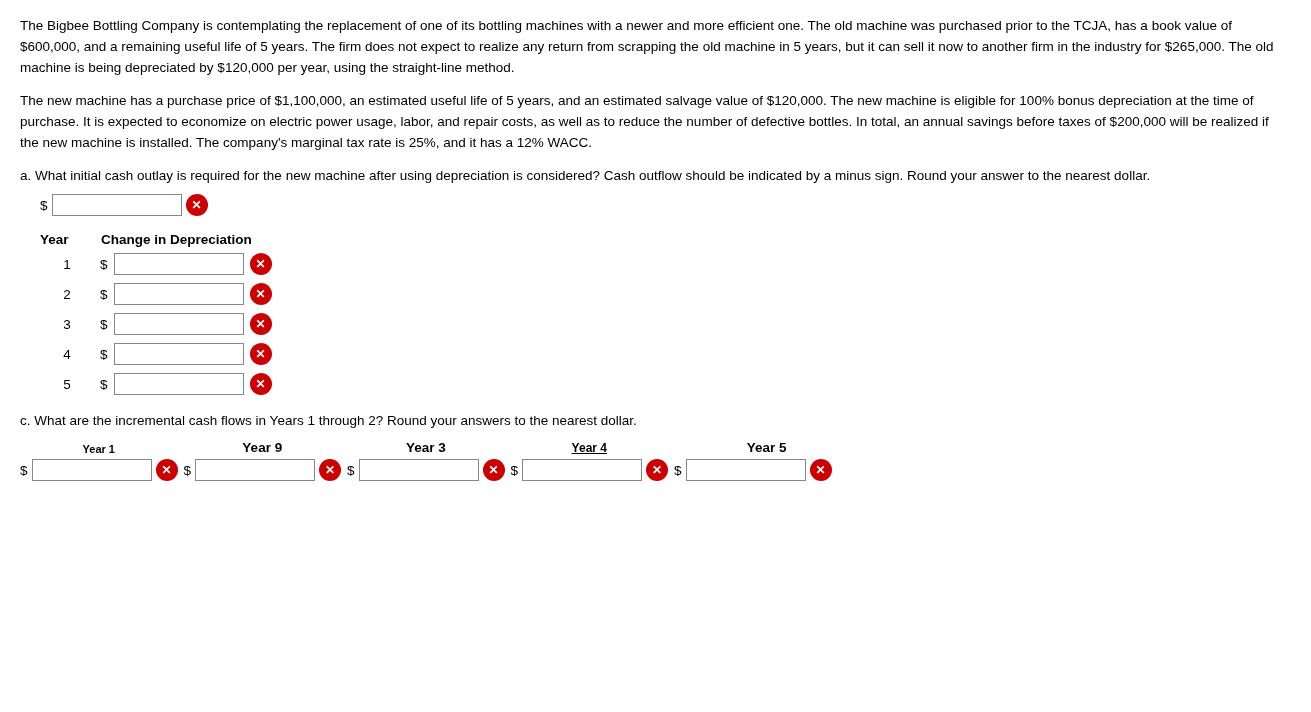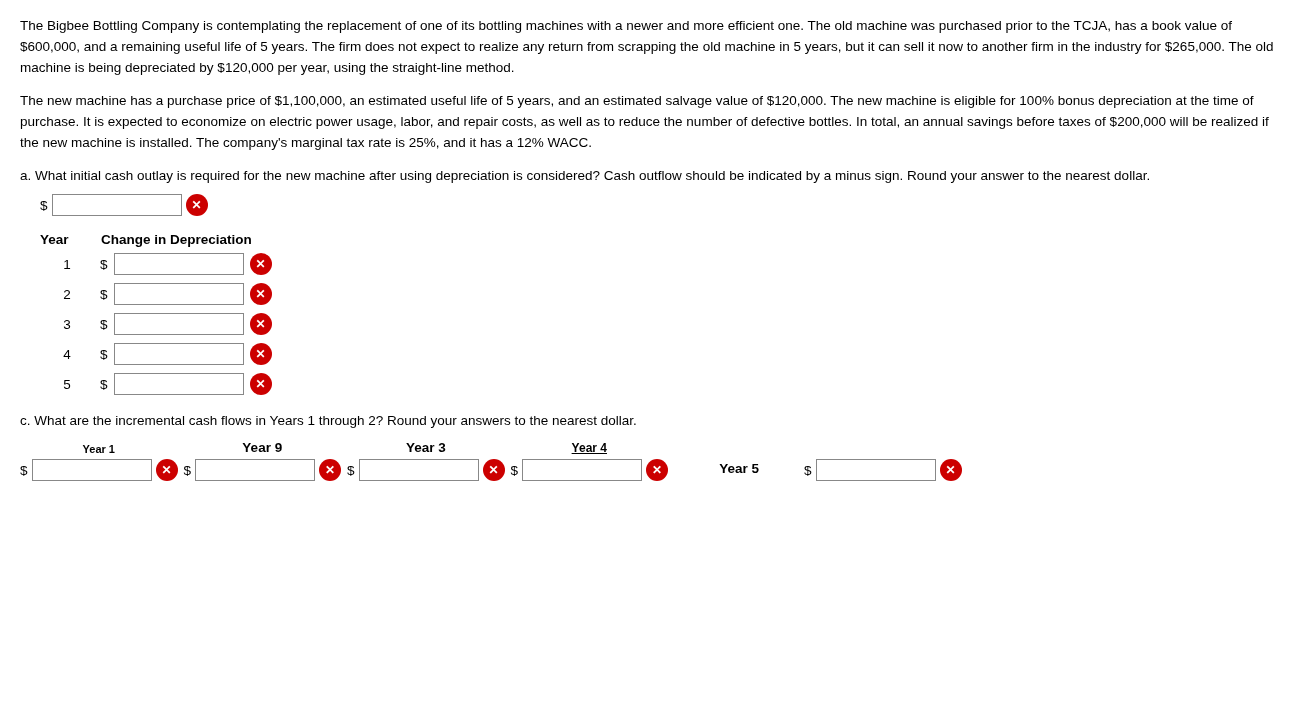--- a/index.html
+++ b/index.html
@@ -191,21 +191,21 @@
         <div style="font-weight:bold;font-size:12px;margin-bottom:4px;width:130px;text-align:center;text-decoration:underline;">Year 4</div>
         <div style="display:flex;align-items:center;gap:4px;">
           <span class="dollar-sign">$</span>
           <input class="text-input" type="text" style="width: 120px;" value="">
           <button class="clear-btn" title="Clear"></button>
         </div>
       </div>
     </div>
 
     <div style="display:flex; align-items:center; gap:4px;">
-      <div style="display:flex;flex-direction:row;align-items:center;">
+      <div style="display:flex;flex-direction:column;align-items:flex-end;">
         <div style="font-weight:bold;font-size:13.5px;margin-bottom:4px;width:130px;text-align:center;">Year 5</div>
         <div style="display:flex;align-items:center;gap:4px;">
           <span class="dollar-sign">$</span>
           <input class="text-input" type="text" style="width: 120px;" value="">
           <button class="clear-btn" title="Clear"></button>
         </div>
       </div>
     </div>
   </div>
 </div>

